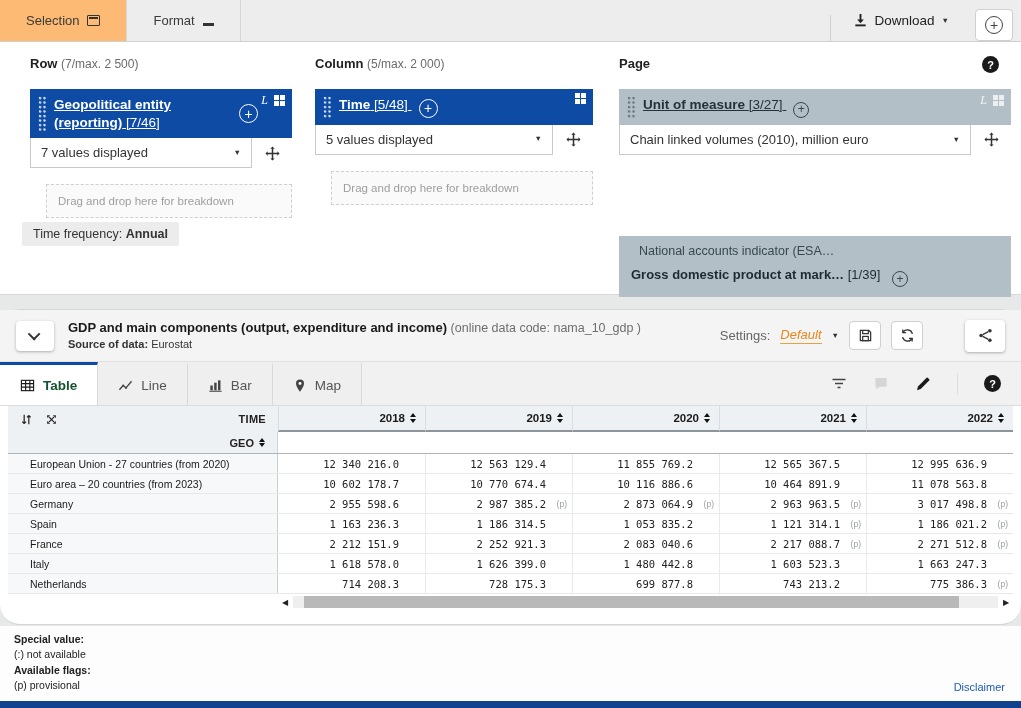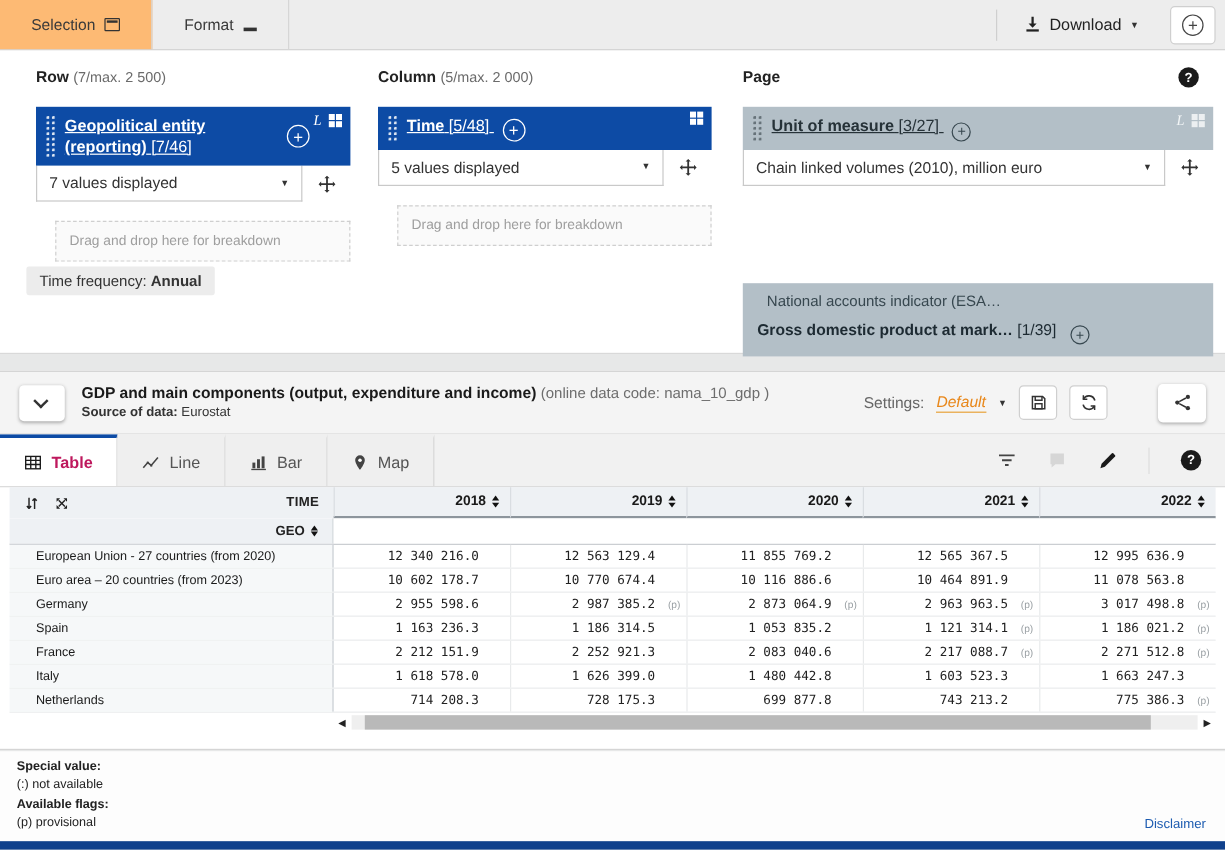--- a/index.html
+++ b/index.html
@@ -7,21 +7,21 @@
   body { font-family: "Liberation Sans", sans-serif; background:#e9eaea; position:relative; overflow:hidden; }
   .app { position:absolute; inset:0; width:1021px; height:708px; background:#e7e8e8; }
 
   
   .toolbar { position:absolute; top:0; left:0; right:0; height:42px; background:#ededed; border-bottom:1px solid #cfcfcf; display:flex; align-items:stretch; }
   .tb-tab { display:flex; align-items:center; gap:8px; padding:0 26px; font-size:13px; color:#3a3a3a; border-right:1px solid #d6d6d6; cursor:pointer; }
   .tb-tab.active { background:#fdba74; border-right:1px solid #d6d6d6; }
   .win-icon { width:13px; height:11px; border:1.5px solid #333; border-radius:1px; position:relative; }
   .win-icon::after { content:""; position:absolute; left:1px; right:1px; top:1px; height:2px; background:#333; }
   .dash-icon { width:11px; height:3.5px; background:#333; margin-top:8px; }
-  .toolbar-right { margin-left:auto; display:flex; align-items:center; }
+  .toolbar-right { margin-left:auto; display:flex; align-items:flex-end; }
   .tb-divider { width:1px; height:26px; background:#cfcfcf; }
   .download-btn { display:flex; align-items:center; gap:7px; padding:0 22px; font-size:13.5px; color:#222; cursor:pointer; height:100%; }
   .caret { font-size:7.5px; color:#333; line-height:1; }
   .plus-btn { width:38px; height:32px; background:#fff; border:1px solid #cfcfcf; border-radius:4px; margin:0 8px 0 4px; display:flex; align-items:center; justify-content:center; cursor:pointer; }
   .circle-plus { display:inline-flex; align-items:center; justify-content:center; border-radius:50%; font-weight:400; }
   .cp-dark { width:18px; height:18px; border:1.4px solid #444; color:#444; font-size:14px; }
   .cp-white { width:19px; height:19px; border:1.5px solid #fff; color:#fff; font-size:14px; }
   .cp-small { width:16px; height:16px; border:1.3px solid #37474f; color:#37474f; font-size:12px; }
 
   
@@ -60,39 +60,39 @@
   .help-circle { width:17px; height:17px; border-radius:50%; background:#1a1a1a; color:#fff; font-size:11px; font-weight:700; display:inline-flex; align-items:center; justify-content:center; cursor:pointer; }
   .page-help { position:absolute; right:12px; top:0; }
 
   .indicator-card { position:absolute; top:180px; left:0; width:392px; background:#b3bfc7; padding:8px 12px 10px; cursor:pointer; }
   .ind-line1 { font-size:12.5px; color:#37474f; padding-left:8px; }
   .ind-line2 { font-size:13px; font-weight:700; color:#1d2a32; margin-top:9px; }
   .ind-line2 .cnt { font-weight:400; }
   .ind-line2 .inline-plus { margin-left:8px; vertical-align:-4px; }
 
   
-  .main-panel { position:absolute; top:309px; left:0; right:0; height:316px; background:#fff; border-top:1px solid #d5d5d5; border-bottom:1px solid #d5d5d5; }
+  .main-panel { position:absolute; top:309px; left:0; right:0; height:316px; background:#fff; border-top:1px solid #d5d5d5; border-bottom:1px solid #d5d5d5;border-radius:20px; }
   .dataset-bar { height:52px; background:#f4f4f4; border-bottom:1px solid #e0e0e0; display:flex; align-items:center; padding:0 16px; }
   .collapse-btn { width:38px; height:30px; background:#fff; border-radius:4px; box-shadow:0 1px 3px rgba(0,0,0,.3); display:flex; align-items:center; justify-content:center; cursor:pointer; margin-right:14px; }
   .chev { width:9px; height:9px; border-left:2.2px solid #333; border-bottom:2.2px solid #333; transform:rotate(-45deg) translateY(-2px); }
   .dataset-titles { flex:1; line-height:1.35; }
   .ds-line1 { font-size:13px; color:#1a1a1a; }
   .ds-line1 b { font-weight:700; }
   .ds-code { color:#6d6d6d; font-weight:400; font-size:12.5px; }
   .ds-line2 { font-size:11px; color:#333; }
   .ds-line2 b { font-weight:700; }
   .settings { display:flex; align-items:center; gap:10px; margin-right:26px; }
   .settings-label { font-size:13px; color:#666; }
   .settings-value { font-size:13px; color:#e8871a; font-style:italic; border-bottom:1.5px solid #e8a23a; padding-bottom:1px; cursor:pointer; }
   .icon-btn { width:32px; height:29px; background:#fff; border:1px solid #cfcfcf; border-radius:4px; display:flex; align-items:center; justify-content:center; cursor:pointer; }
   .share-btn { width:40px; height:32px; background:#fff; border-radius:4px; box-shadow:0 1px 3px rgba(0,0,0,.3); display:flex; align-items:center; justify-content:center; cursor:pointer; margin-left:16px; }
 
   .view-tabs { height:44px; background:#f1f1f1; display:flex; align-items:stretch; border-bottom:1px solid #dcdcdc; }
   .vtab { display:flex; align-items:center; gap:8px; padding:0 20px; font-size:13.5px; color:#555; border-right:1px solid #d8d8d8; border-top:3px solid transparent; background:#efefef; cursor:pointer; }
-  .vtab.active { background:#fff; color:#be185d; font-weight:700; border-top:3px solid #0d4ba5; border-right:1px solid #d8d8d8; }
+  .vtab.active { background:#fff; color:#14532d; font-weight:700; border-top:3px solid #0d4ba5; border-right:1px solid #d8d8d8; }
   .right-icons { margin-left:auto; display:flex; align-items:center; gap:26px; padding-right:20px; }
   .ri-divider { width:1px; height:22px; background:#dcdcdc; }
 
   
   .dtable { margin:0 8px; }
   .thead1 { display:flex; height:26px; background:#eef1f4; }
   .c0 { width:270px; display:flex; align-items:center; padding:0 12px; }
   .thead1 .c0 { gap:12px; }
   .thead1 .time-lbl { margin-left:auto; font-weight:700; font-size:11px; color:#222; letter-spacing:.3px; }
   .cy { width:147px; display:flex; align-items:center; justify-content:flex-end; padding:0 9px; font-size:11.5px; font-weight:600; color:#1a1a1a; }

